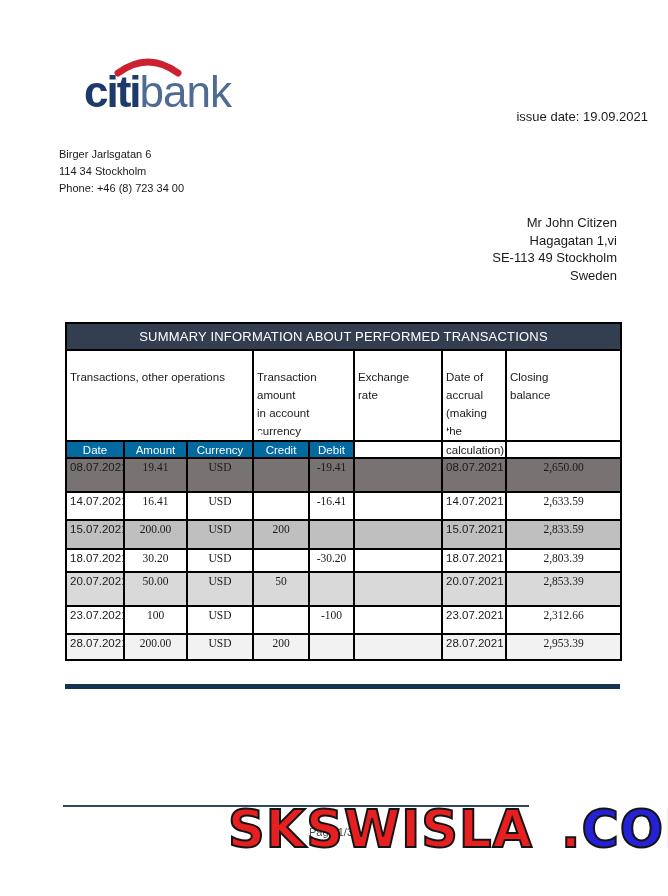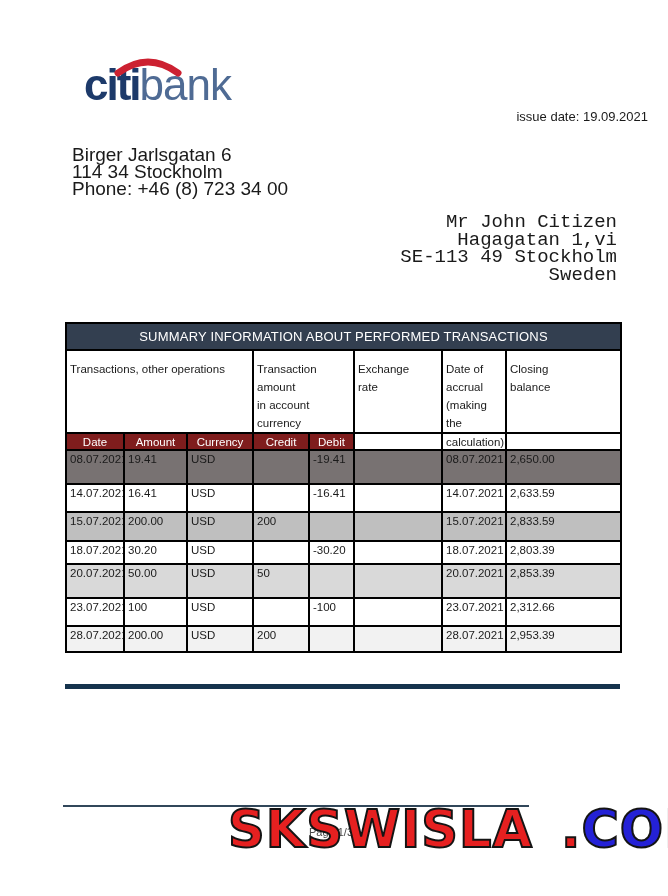--- a/index.html
+++ b/index.html
@@ -2,48 +2,48 @@
 <html><head>
 <meta charset="utf-8">
 <style>
   html,body{margin:0;padding:0;background:#fff;}
   .page{
     position:relative;width:668px;height:896px;background:#ffffff;overflow:hidden;
     font-family:"Liberation Sans",sans-serif;color:#1a1a1a;margin:0 auto;
   }
   
   .logo{position:absolute;left:84px;top:56px;height:58px;}
-  .logo-text{font-size:44px;line-height:58px;white-space:nowrap;}
+  .logo-text{font-size:44px;line-height:58px;white-space:nowrap;margin-top:7px;}
   .logo-citi{color:#1d3a6a;font-weight:bold;letter-spacing:-2px;}
   .logo-bank{color:#4f6b94;font-weight:normal;letter-spacing:-1px;}
   .logo-arc{position:absolute;left:30px;top:1px;}
   
   .issue-date{position:absolute;right:20px;top:109px;font-size:13px;}
-  .branch-address{position:absolute;left:72px;top:146px;font-size:19px;line-height:17px;}
+  .branch-address{position:absolute;left:59px;top:146px;font-size:11px;line-height:17px;}
   .recipient{
     position:absolute;right:51px;top:214px;text-align:right;
-    font-family:Liberation Mono, monospace;font-size:19px;line-height:17.5px;
+    font-family:Liberation Sans, sans-serif;font-size:13px;line-height:17.5px;
   }
   
   table.stmt{
     position:absolute;left:65px;top:322px;width:555px;
     border-collapse:collapse;table-layout:fixed;font-size:11.5px;
   }
   table.stmt td{border:2px solid #000;padding:0 3px;overflow:hidden;}
   td.title-cell{
     background:#333f50;color:#ffffff;text-align:center;font-size:13px;
     height:25px;letter-spacing:.2px;
   }
-  tr.ghead td{vertical-align:top;background:#fff;white-space:pre-line;line-height:18px;padding-top:9px;}
+  tr.ghead td{vertical-align:top;background:#fff;white-space:pre-line;line-height:18px;padding-top:17px;border-radius:21px;}
   tr.ghead{height:75px;}
   tr.subhead{height:17px;}
-  tr.subhead td.dark{background:#7f1d1d;color:#fff;text-align:center;}
+  tr.subhead td.dark{background:#0369a1;color:#fff;text-align:center;}
   tr.subhead td.cont{background:#fff;text-align:right;}
   tr.data td{vertical-align:top;padding-top:2px;}
-  td.c{}
+  td.c{text-align:center;font-family:Liberation Serif, serif;}
   td.l{text-align:left;}
   tr.h34{height:34px;} tr.h29{height:29px;} tr.h28{height:28px;}
   tr.h23{height:23px;} tr.h26{height:26px;}
   tr.shade-brown td{background:#787272;}
   tr.shade-mid td{background:#bfbfbf;}
   tr.shade-light td{background:#d9d9d9;}
   tr.shade-faint td{background:#f2f2f2;}
   tr.shade-white td{background:#ffffff;}
   
   .thick-rule{position:absolute;left:65px;top:684px;width:555px;height:5px;background:#15334d;}

